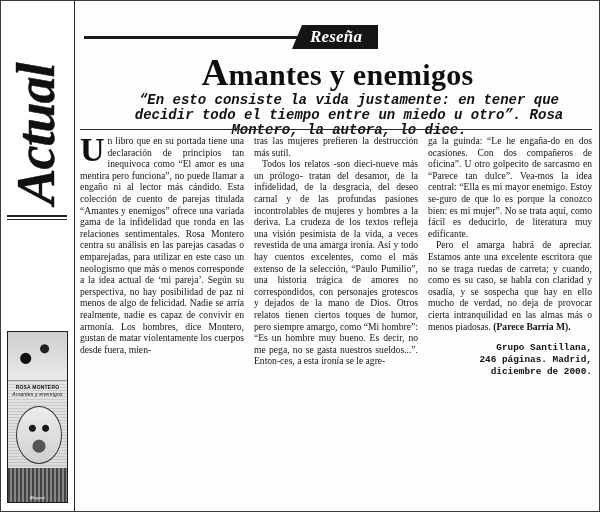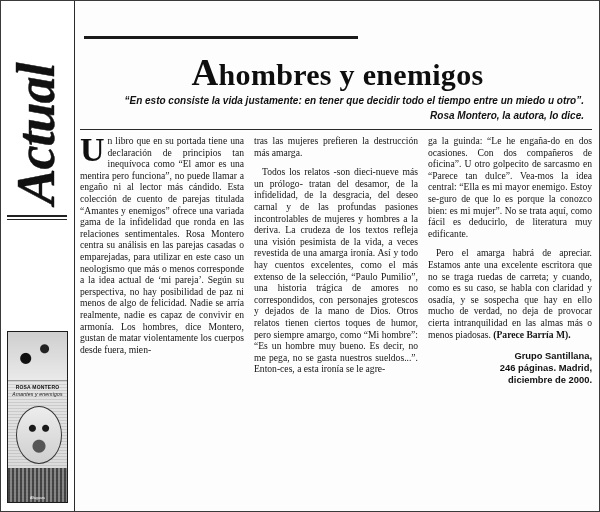--- a/index.html
+++ b/index.html
@@ -194,25 +194,25 @@
     color: #0e0e0e;
   }
   .headline .drop {
     font-size: 37px;
   }
   .standfirst {
     position: absolute;
     left: 38px;
     top: 92px;
     width: 470px;
-    text-align: right;
-    font-family: Liberation Sans, sans-serif;
+    text-align: center;
+    font-family: Liberation Mono, monospace;
     font-style: italic;
     font-weight: bold;
-    font-size: 10px;
+    font-size: 14px;
     line-height: 15px;
     color: #121212;
   }
   .rule-under-head {
     position: absolute;
     left: 4px;
     top: 128px;
     width: 512px;
     height: 1px;
     background: #2a2a2a;
@@ -237,37 +237,37 @@
     color: #141414;
     position: relative;
   }
   .col p {
     margin: 0 0 0 0;
     text-indent: 8px;
   }
   .col p.first {
     text-indent: 0;
   }
-  .col p + p { margin-top: 8px; }
+  .col p + p { margin-top: 0; }
   .dropcap {
     float: left;
     font-family: "Liberation Serif", serif;
     font-weight: bold;
     font-size: 34px;
     line-height: 28px;
     padding: 1px 3px 0 0;
     color: #0f0f0f;
   }
   .col .sign {
     font-weight: bold;
   }
   .credit {
     margin-top: 10px;
     text-align: right;
-    font-family: Liberation Sans, sans-serif;
+    font-family: Liberation Mono, monospace;
     font-weight: bold;
     font-size: 9.4px;
     line-height: 12px;
     color: #111;
   }
 </style>
 </head>
 <body>
 
 <div class="page">
@@ -288,38 +288,39 @@
       <div class="cover-face"></div>
       <div class="cover-bottom"></div>
       <div class="cover-bottom-text">Alfaguara</div>
     </div>
   </div>
 
   <div class="content">
 
     <div class="ribbon-row">
       <div class="ribbon-line"></div>
+      <div class="ribbon">Reseña</div>
     </div>
 
     <div class="headline">
-      <span class="drop">A</span><span>hombres y enemigos</span>
+      <span class="drop">A</span><span>mantes y enemigos</span>
     </div>
 
     <div class="standfirst">“En esto consiste la vida justamente: en tener que decidir todo el tiempo entre un miedo u otro”. Rosa Montero, la autora, lo dice.</div>
 
     <div class="rule-under-head"></div>
 
     <div class="cols">
 
       <div class="col">
         <p class="first"><span class="dropcap">U</span><span>n libro que en su portada tiene una declaración de principios tan inequívoca como “El amor es una mentira pero funciona”, no puede llamar a engaño ni al lector más cándido. Esta colección de cuento de parejas titulada “Amantes y enemigos” ofrece una variada gama de la infidelidad que ronda en las relaciones sentimentales. Rosa Montero centra su análisis en las parejas casadas o emparejadas, para utilizar en este caso un neologismo que más o menos corresponde a la idea actual de ‘mi pareja’. Según su perspectiva, no hay posibilidad de paz ni menos de algo de felicidad. Nadie se arría realmente, nadie es capaz de convivir en armonía. Los hombres, dice Montero, gustan de matar violentamente los cuerpos desde fuera, mien-</span></p>
       </div>
 
       <div class="col">
-        <p class="first">tras las mujeres prefieren la destrucción más amarga.</p>
+        <p class="first">tras las mujeres prefieren la destrucción más sutil.</p>
         <p>Todos los relatos -son dieci-nueve más un prólogo- tratan del desamor, de la infidelidad, de la desgracia, del deseo carnal y de las profundas pasiones incontrolables de mujeres y hombres a la deriva. La crudeza de los textos refleja una visión pesimista de la vida, a veces revestida de una amarga ironía. Así y todo hay cuentos excelentes, como el más extenso de la selección, “Paulo Pumilio”, una historia trágica de amores no correspondidos, con personajes grotescos y dejados de la mano de Dios. Otros relatos tienen ciertos toques de humor, pero siempre amargo, como “Mi hombre”: “Es un hombre muy bueno. Es decir, no me pega, no se gasta nuestros sueldos...”. Enton-ces, a esta ironía se le agre-</p>
       </div>
 
       <div class="col">
         <p class="first">ga la guinda: “Le he engaña-do en dos ocasiones. Con dos compañeros de oficina”. U otro golpecito de sarcasmo en “Parece tan dulce”. Vea-mos la idea central: “Ella es mi mayor enemigo. Estoy se-guro de que lo es porque la conozco bien: es mi mujer”. No se trata aquí, como fácil es deducirlo, de literatura muy edificante.</p>
         <p><span>Pero el amarga habrá de apreciar. Estamos ante una excelente escritora que no se traga ruedas de carreta; y cuando, como es su caso, se habla con claridad y osadía, y se sospecha que hay en ello mucho de verdad, no deja de provocar cierta intranquilidad en las almas más o menos piadosas.</span> <span class="sign">(Parece Barría M).</span></p>
         <div class="credit">Grupo Santillana,<br>246 páginas. Madrid,<br>diciembre de 2000.</div>
       </div>
 
     </div>

